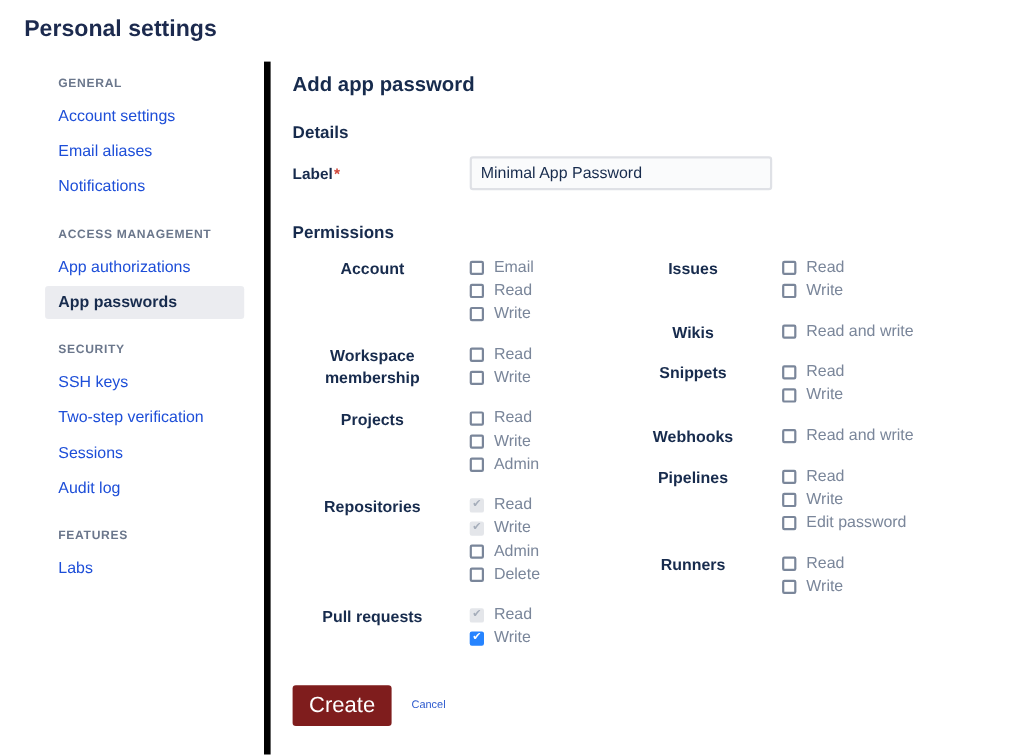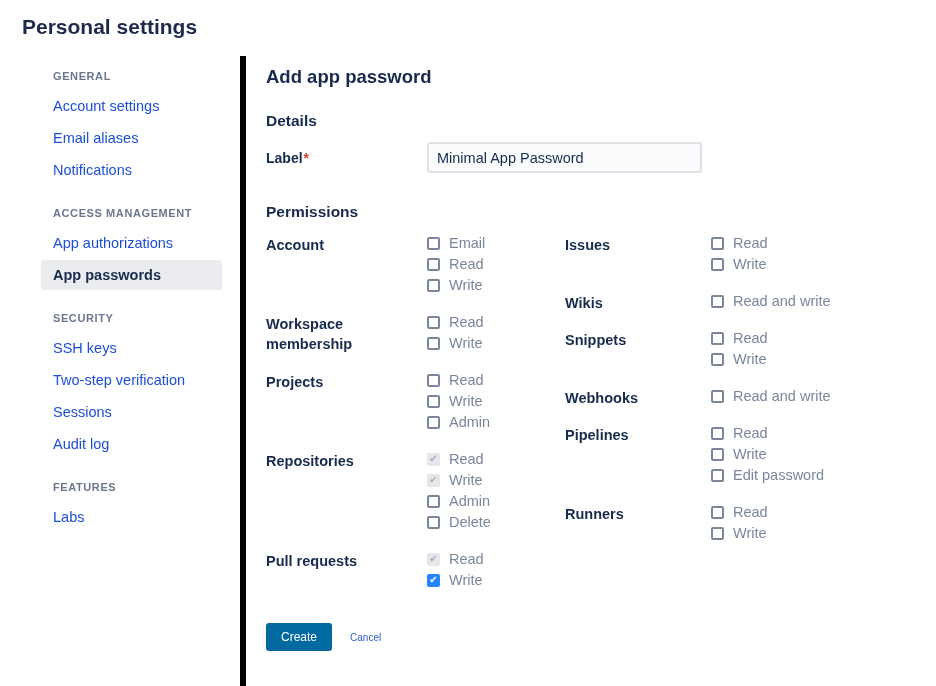--- a/index.html
+++ b/index.html
@@ -63,40 +63,40 @@
 
   .perm-cols { display: flex; }
   .perm-col.left { width: 299px; flex: 0 0 299px; }
   .perm-col.right { flex: 1 1 auto; }
   .perm-group {
     display: grid; grid-template-columns: 145px auto;
     column-gap: 16px; margin-bottom: 16px;
   }
   .perm-col.right .perm-group { grid-template-columns: 130px auto; }
   .group-label {
-    text-align: left; font-weight: bold; font-size: 14.5px;
+    text-align: center; font-weight: bold; font-size: 14.5px;
     line-height: 1.35; padding-top: 1px;
   }
   .cb-row { display: flex; align-items: center; margin-bottom: 5px; cursor: pointer; }
   .cb {
     width: 13px; height: 13px; flex: 0 0 13px;
     border: 2px solid #7A869A; border-radius: 2px;
     background: #fff; margin-right: 9px;
     display: flex; align-items: center; justify-content: center;
     font-size: 10px; line-height: 1;
   }
   .cb.checked { background: #2684FF; border-color: #2684FF; color: #fff; }
   .cb.checked-disabled { background: #E4E6EA; border-color: #E4E6EA; color: #A5ADBA; }
   .cb.checked::before, .cb.checked-disabled::before { content: "\2714"; }
   .cb-label { font-size: 14.5px; color: #7A869A; }
 
   .actions { margin-top: 14px; display: flex; align-items: center; padding-bottom: 30px; }
   .btn-primary {
-    background: #0369a1; color: #fff; border: none; border-radius: 3px;
-    font-size: 12px; font-family: "Liberation Sans", sans-serif;
+    background: #7f1d1d; color: #fff; border: none; border-radius: 3px;
+    font-size: 20px; font-family: "Liberation Sans", sans-serif;
     padding: 7px 15px; cursor: pointer;
   }
   .cancel-link {
     margin-left: 18px; font-size: 10px; color: #2E5BCE;
     text-decoration: none; cursor: pointer;
   }
 </style>
 </head>
 <body>
 

